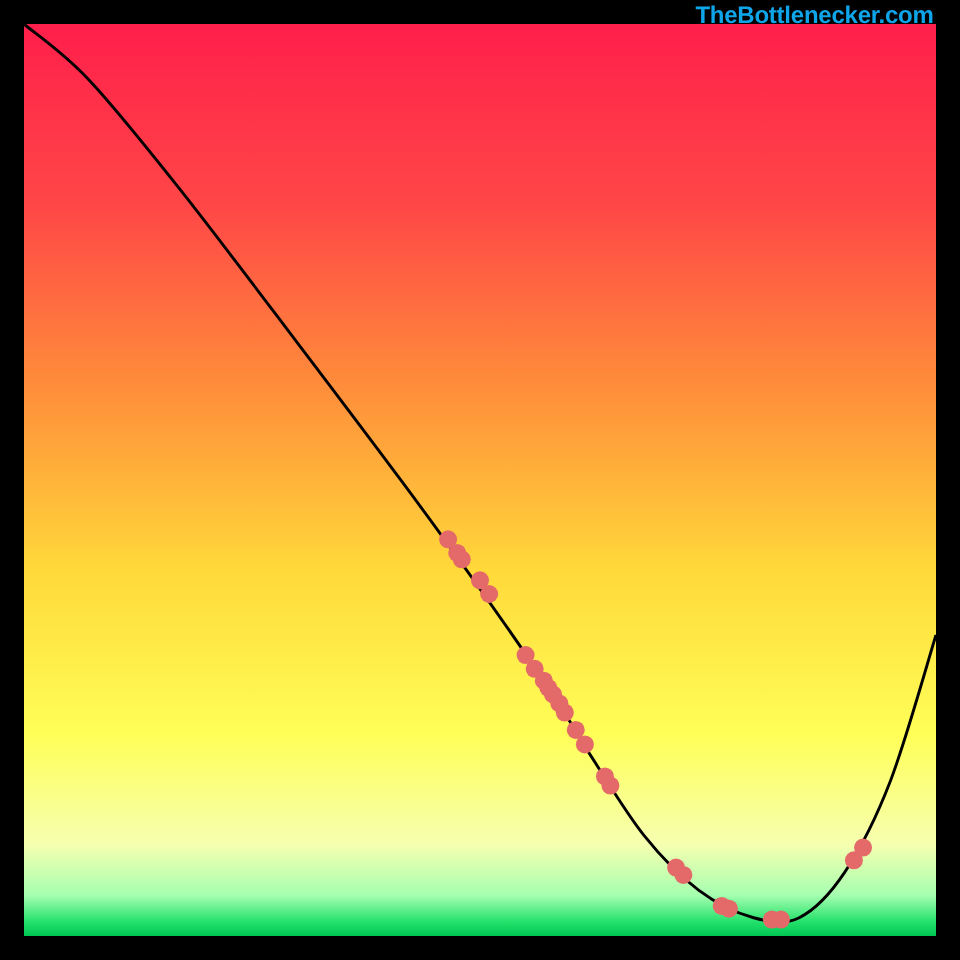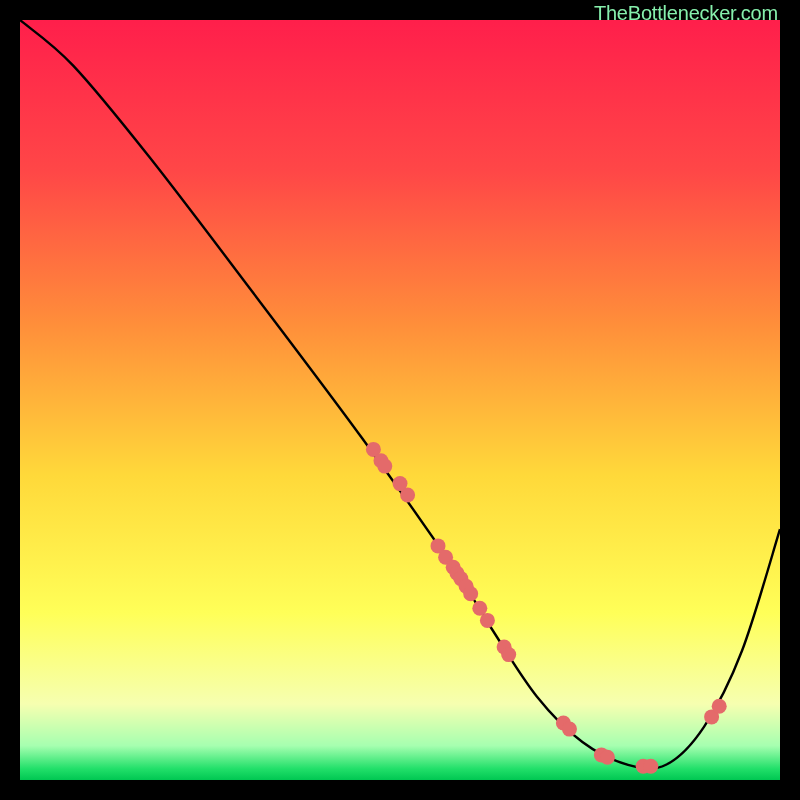--- a/index.html
+++ b/index.html
@@ -23,23 +23,23 @@
     position: absolute;
     left: 0;
     top: 0;
     width: 760px;
     height: 760px;
   }
   .attribution {
     position: absolute;
     top: 2px;
     right: 22px;
-    color: #86efac;
+    color: #0ea5e9;
     font-size: 20px;
-    font-weight: 400;
+    font-weight: 700;
     letter-spacing: -0.2px;
   }
   svg { display: block; }
 </style>
 </head>
 <body>
 
 <div class="attribution">TheBottlenecker.com</div>
 
 <div class="frame">

